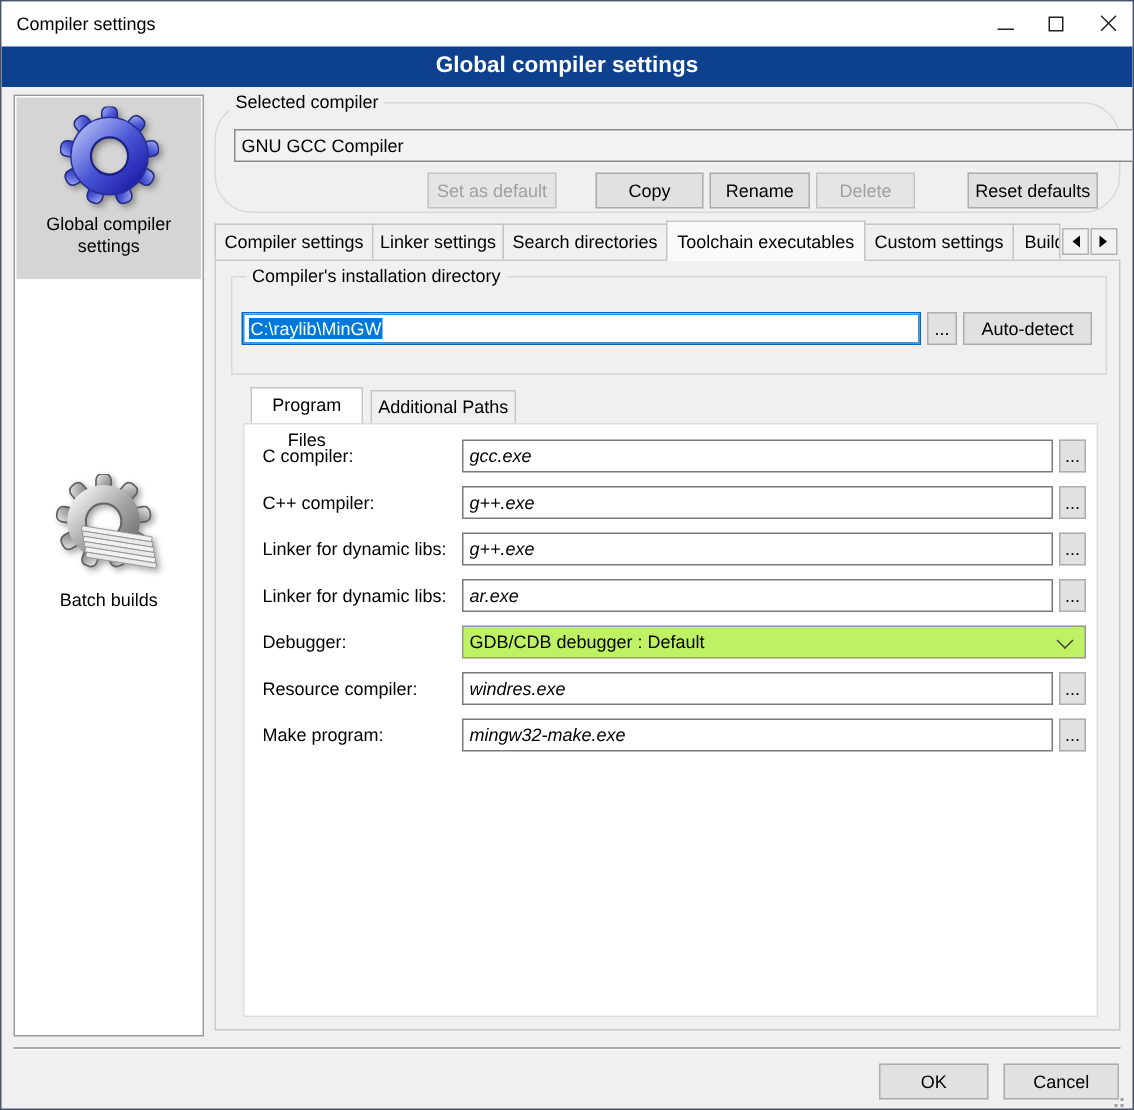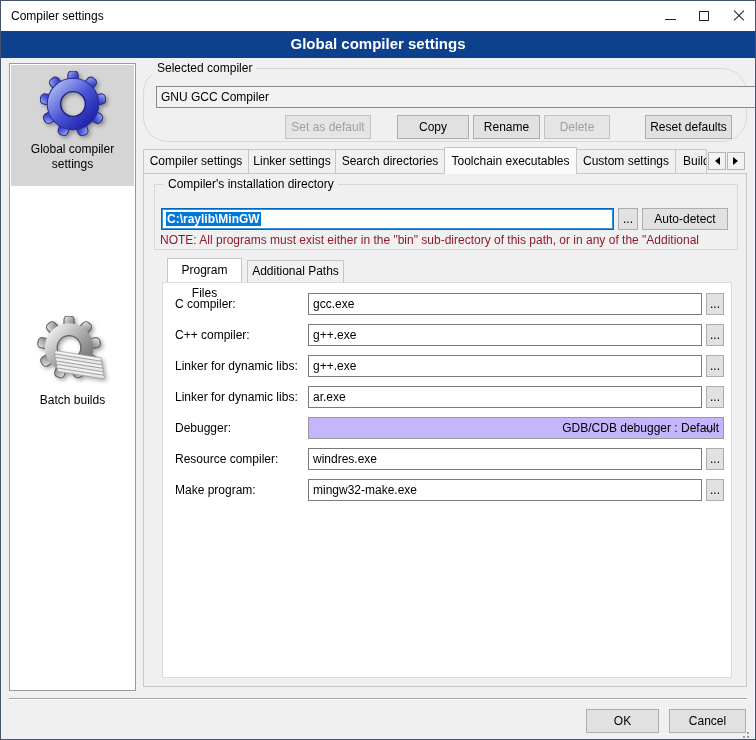--- a/index.html
+++ b/index.html
@@ -43,25 +43,25 @@
 
   
   .btn { position:absolute; height:24px; background:#e1e1e1; border:1px solid #adadad;
          text-align:center; line-height:22px; cursor:default; }
   .btn.disabled { color:#a0a0a0; border-color:#c3c3c3; background:#e5e5e5; }
   .btn.small { height:22px; line-height:20px; }
   .inputbox { position:absolute; height:22px; background:#fff; border:1px solid #7a7a7a;
               line-height:20px; padding:0 4px; white-space:nowrap; overflow:hidden; }
   .inputbox input { width:100%; height:100%; border:none; outline:none; background:transparent;
                     font:inherit; padding:0; }
-  .pathbox { border:1px solid #0067c0; box-shadow:inset 0 0 0 1px #3393df;font-weight:bold; }
+  .pathbox { border:1px solid #0067c0; box-shadow:inset 0 0 0 1px #3393df; }
   .selhl { background:#0078d7; color:#fff; padding:0 1px; }
   .combo { position:absolute; height:22px; border:1px solid #8a8a8a; background:#f2f2f2;
            line-height:20px; padding:0 4px; }
-  .combo.gray { background:#c4b5fd; border-color:#999;text-align:right; }
+  .combo.gray { background:#bef264; border-color:#999; }
   .chev { position:absolute; right:9px; top:5px; width:8px; height:8px;
           border-right:1.5px solid #404040; border-bottom:1.5px solid #404040;
           transform:rotate(45deg); }
 
   
   .tab { position:absolute; top:148px; height:24px; background:#f0f0f0;
          border:1px solid #c6c6c6; border-bottom:none; text-align:center;
          line-height:23px; white-space:nowrap; overflow:hidden; }
   .tab.sel { top:146px; height:27px; background:#fafafa; z-index:3; line-height:26px; }
   .tabarrow { position:absolute; top:151px; width:18px; height:18px; background:#f2f2f2;
@@ -75,21 +75,21 @@
   .note { position:absolute; left:16px; top:59px; width:586px; color:#8e1b2c;
           white-space:nowrap; overflow:hidden; }
 
   .subtab { position:absolute; height:22px; background:#f0f0f0; border:1px solid #c6c6c6;
             border-bottom:none; text-align:center; line-height:21px; }
   .subtab.sel { height:24px; background:#ffffff; z-index:3; line-height:23px; }
   .innerpane { position:absolute; left:18px; top:108px; width:570px; height:396px;
                background:#fff; border:1px solid #dcdcdc; z-index:2; }
 
   .frow-label { position:absolute; left:12px; height:22px; line-height:22px; }
-  .frow-input { left:145px; width:394px; }
+  .frow-input { left:145px; width:394px;font-style:italic; }
   .frow-browse { left:543px; width:18px; }
   .frow-combo { left:145px; width:416px; }
 
   
   .sep { position:absolute; left:8px; top:697px; width:738px; height:2px;
          background:linear-gradient(#a7a7a7 50%, #ffffff 50%); }
   .grip { position:absolute; right:14px; bottom:5px; width:2px; height:2px; background:transparent;
           box-shadow:8px 0 #9e9e9e, 4px 4px #9e9e9e, 8px 4px #9e9e9e,
                      0 8px #9e9e9e, 4px 8px #9e9e9e, 8px 8px #9e9e9e; }
 </style>
@@ -215,21 +215,20 @@
   <div class="pane">
 
     <div class="groupbox" style="left:10px; top:10px; width:584px; height:66px;">
       <span class="gb-legend">Compiler's installation directory</span>
       <div class="inputbox pathbox" style="left:6px; top:23px; width:453px;">
         <span class="selhl">C:\raylib\MinGW</span>
       </div>
       <div class="btn small" style="left:463px; top:23px; width:20px;"><span>...</span></div>
       <div class="btn small" style="left:487px; top:23px; width:86px;"><span>Auto-detect</span></div>
     </div>
-    <div class="note">NOTE: All programs must exist either in the "bin" sub-directory of this path, or in any of the "Additional</div>
 
     <div class="subtab sel" style="left:23px; top:84px; width:75px;"><span>Program Files</span></div>
     <div class="subtab" style="left:103px; top:86px; width:97px;"><span>Additional Paths</span></div>
 
     <div class="innerpane">
 
       <div class="frow-label" style="top:10px;">C compiler:</div>
       <div class="inputbox frow-input" style="top:10px;">
         <input type="text" value="gcc.exe" style="">
       </div>

